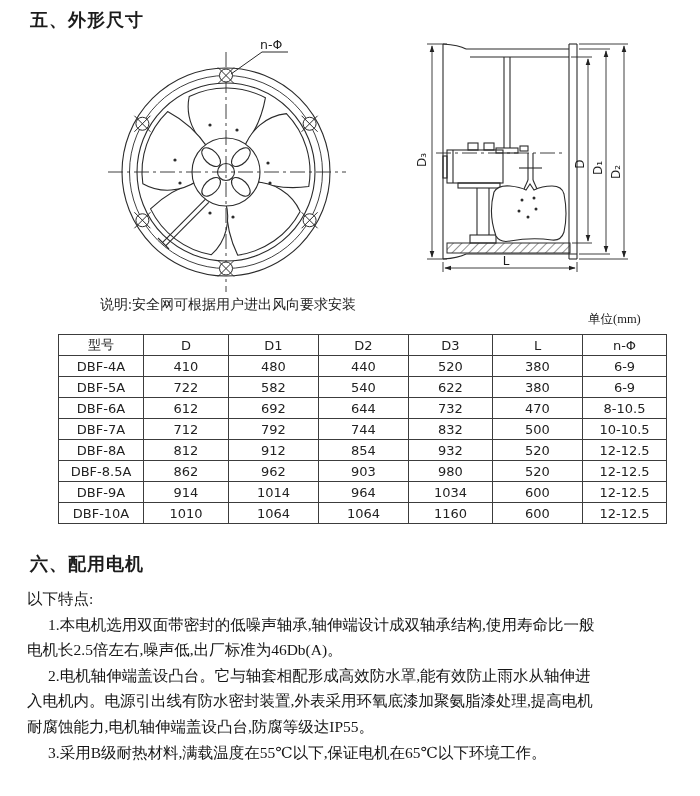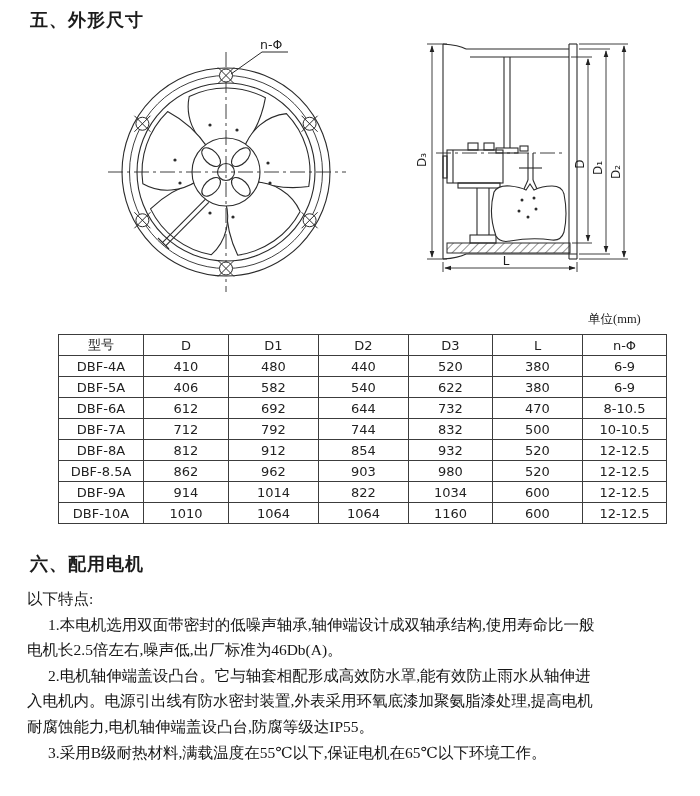--- a/index.html
+++ b/index.html
@@ -226,20 +226,21 @@
       <g stroke="none" font-size="12">
         <text x="426" y="160" text-anchor="middle" transform="rotate(-90 426 160)">D₃</text>
         <text x="584" y="164" text-anchor="middle" transform="rotate(-90 584 164)">D</text>
         <text x="602" y="168" text-anchor="middle" transform="rotate(-90 602 168)">D₁</text>
         <text x="620" y="172" text-anchor="middle" transform="rotate(-90 620 172)">D₂</text>
         <text x="506" y="265" text-anchor="middle">L</text>
       </g>
     </g>
   </svg>
 
+  <div class="note">说明:安全网可根据用户进出风向要求安装</div>
   <div class="unit">单位(mm)</div>
 
   <div class="tbl-wrap">
     <table>
       <colgroup>
         <col style="width:85px">
           <col style="width:85px">
           <col style="width:90px">
         <col style="width:90px">
           <col style="width:84px">
@@ -260,21 +261,21 @@
           <td>DBF-4A</td>
           <td>410</td>
           <td>480</td>
           <td>440</td>
           <td>520</td>
           <td>380</td>
           <td>6-9</td>
         </tr>
         <tr>
           <td>DBF-5A</td>
-          <td>406</td>
+          <td>722</td>
           <td>582</td>
           <td>540</td>
           <td>622</td>
           <td>380</td>
           <td>6-9</td>
         </tr>
         <tr>
           <td>DBF-6A</td>
           <td>612</td>
           <td>692</td>
@@ -307,21 +308,21 @@
           <td>962</td>
           <td>903</td>
           <td>980</td>
           <td>520</td>
           <td>12-12.5</td>
         </tr>
         <tr>
           <td>DBF-9A</td>
           <td>914</td>
           <td>1014</td>
-          <td>822</td>
+          <td>964</td>
           <td>1034</td>
           <td>600</td>
           <td>12-12.5</td>
         </tr>
         <tr>
           <td>DBF-10A</td>
           <td>1010</td>
           <td>1064</td>
           <td>1064</td>
           <td>1160</td>

